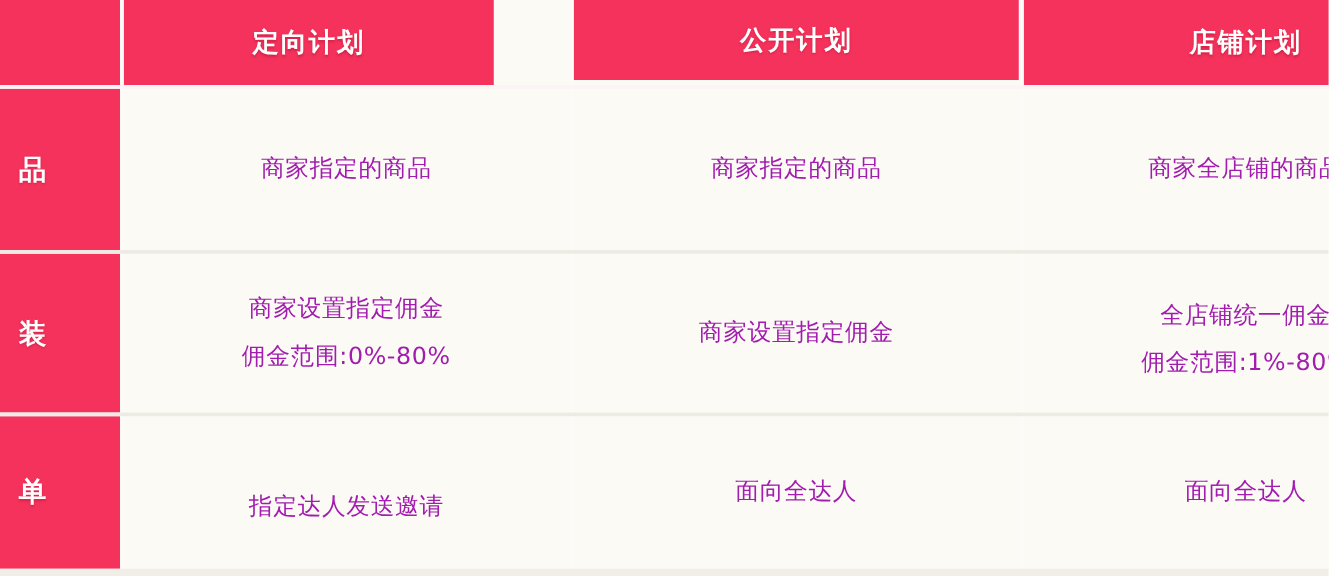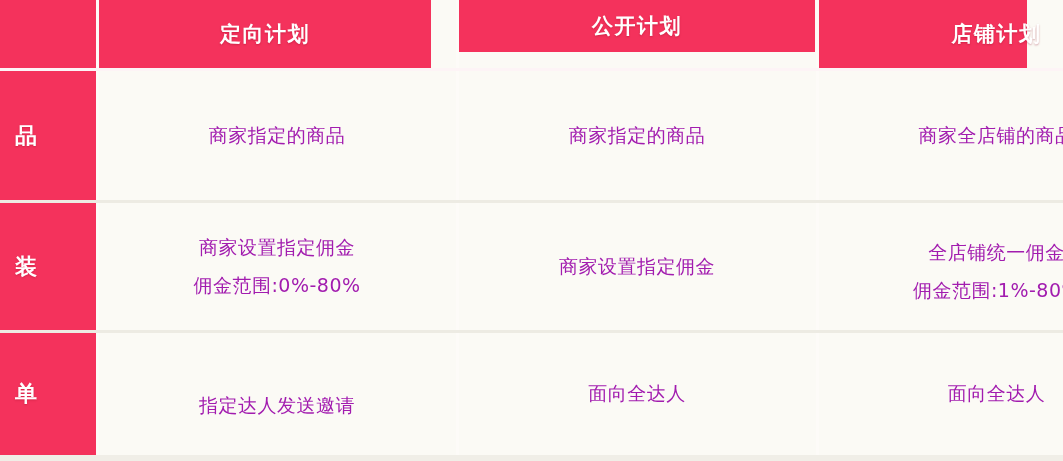--- a/index.html
+++ b/index.html
@@ -125,29 +125,29 @@
 </style>
 </head>
 <body>
 
 <div id="table-root">
 
   <div class="cell hdr clip-left" style="top:0; height:68px;">
     <span></span>
   </div>
 
-  <div class="cell hdr" style="left:99px; top:0; width:332px; height:68px;">
+  <div class="cell hdr" style="left:99px; top:0; width:296px; height:68px;">
     <span>定向计划</span>
   </div>
 
-  <div class="cell hdr" style="left:459px; top:0; width:356px; height:52px;">
+  <div class="cell hdr" style="left:459px; top:0; width:356px; height:64px;">
     <span>公开计划</span>
   </div>
 
-  <div class="cell hdr clip-right" style="left:819px; top:0; width:208px; height:68px;">
+  <div class="cell hdr clip-right" style="left:819px; top:0; width:244px; height:68px;">
     <div class="inner" style="top:0; height:68px; left:55px;">
       <span>店铺计划</span>
     </div>
   </div>
 
   <div class="cell rowlabel clip-left" style="top:71px; height:129px;">
     <span>品</span>
   </div>
 
   <div class="cell body-cell" style="left:99px; top:71px; width:356px; height:129px;">

